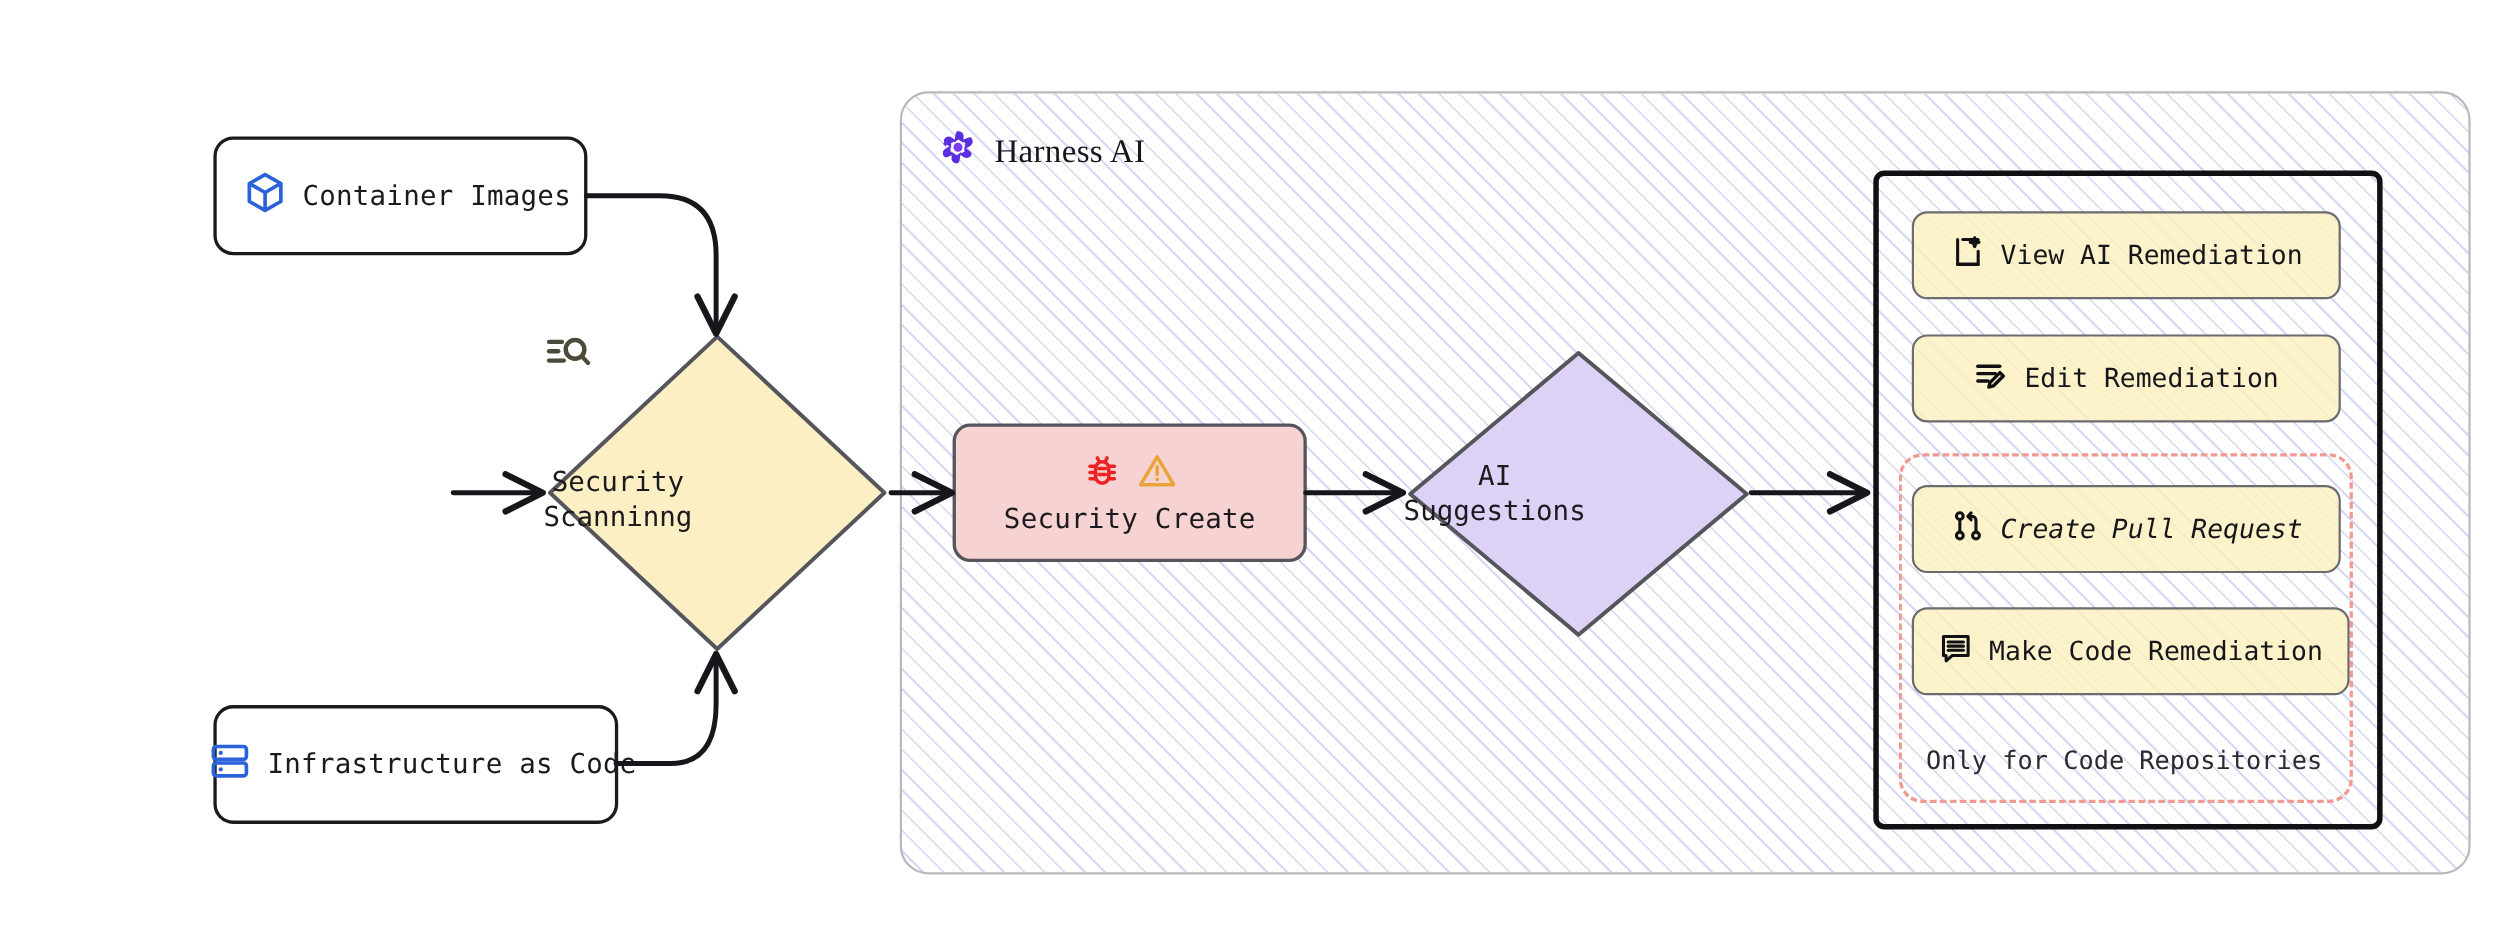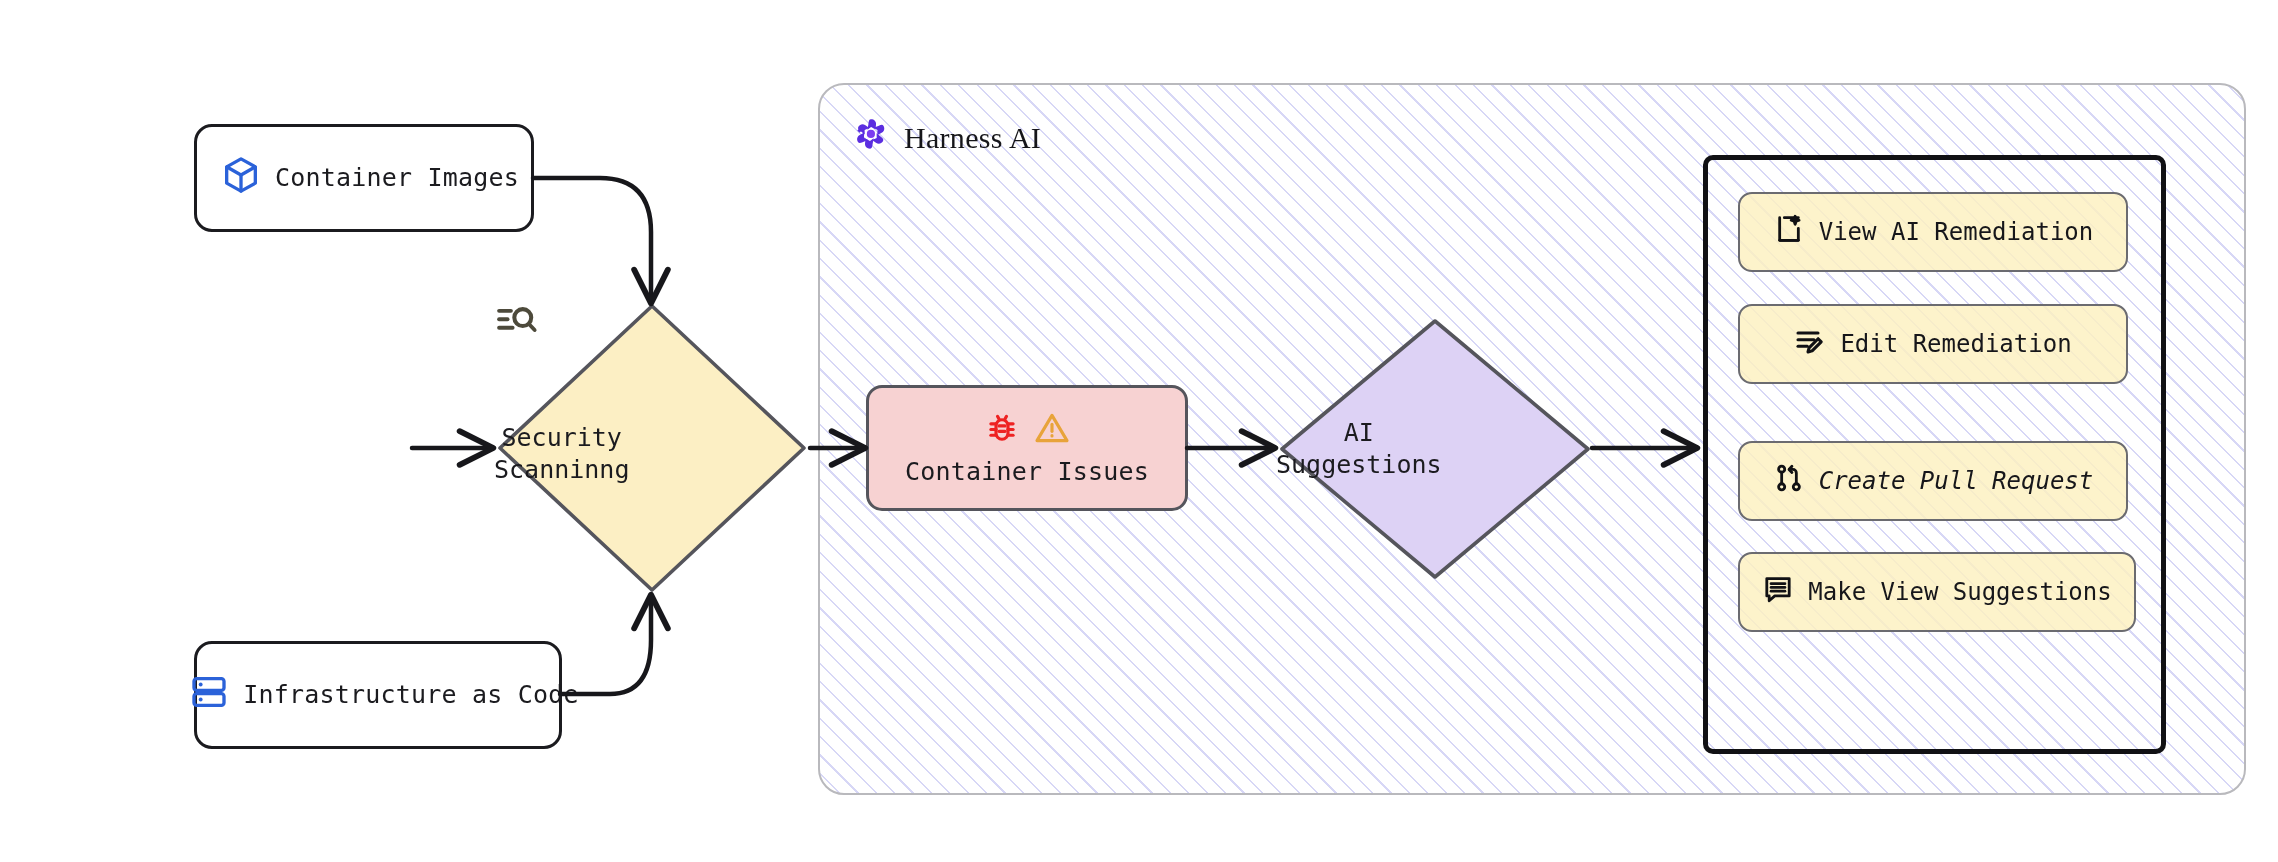--- a/index.html
+++ b/index.html
@@ -275,21 +275,21 @@
         </svg>
       </span>
       <span class="ico">
         <svg width="36" height="36" viewBox="0 0 24 24" fill="none" stroke="#e8a33a" stroke-width="2.1" stroke-linecap="round" stroke-linejoin="round">
           <path d="M12 3.6 22 20.4H2Z"></path>
           <path d="M12 9.6v4.6"></path>
           <path d="M12 17.1v.2"></path>
         </svg>
       </span>
     </div>
-    <span class="node-label">Container Issues</span>
+    <span class="node-label">Security Create</span>
   </div>
 
   <div class="diamond-wrap" style="left:1276px; top:315px; width:318px; height:268px;">
     <svg width="318" height="268" viewBox="0 0 318 268">
       <path d="M159 6 L312 134 L159 262 L6 134 Z" fill="#ddd2f5" stroke="#55555c" stroke-width="3.6" stroke-linejoin="round"></path>
     </svg>
     <div class="diamond-content">
       <div>
         <div>AI</div>
         <div>Suggestions</div>
@@ -316,20 +316,23 @@
         <svg width="32" height="32" viewBox="0 0 24 24" fill="none" stroke="#111114" stroke-width="2.3" stroke-linecap="round" stroke-linejoin="round">
           <path d="M3 6h15"></path>
           <path d="M3 11h12"></path>
           <path d="M3 16h7"></path>
           <path d="M20.4 12.6 13.6 19.4l-3.1.8.8-3.1 6.8-6.8Z"></path>
         </svg>
       </span>
       <span>Edit Remediation</span>
     </div>
 
+    <div id="dashed-group">
+      <span id="dashed-label">Only for Code Repositories</span>
+    </div>
 
     <div class="action-btn" style="top:281px; left:30px;font-style:italic;">
       <span class="ico">
         <svg width="32" height="32" viewBox="0 0 24 24" fill="none" stroke="#111114" stroke-width="2.1" stroke-linecap="round" stroke-linejoin="round">
           <circle cx="6.5" cy="5.4" r="2.3"></circle>
           <circle cx="6.5" cy="18.6" r="2.3"></circle>
           <circle cx="17.5" cy="18.6" r="2.3"></circle>
           <path d="M6.5 7.7v8.6"></path>
           <path d="M17.5 16.3V8.2a2.6 2.6 0 0 0-2.6-2.6h-2.6"></path>
           <path d="M14.2 3.2 12 5.6l2.2 2.3"></path>
@@ -340,18 +343,18 @@
 
     <div class="action-btn" style="top:392px; left:30px; width:398px;">
       <span class="ico">
         <svg width="32" height="32" viewBox="0 0 24 24" fill="none" stroke="#111114" stroke-width="2.1" stroke-linecap="round" stroke-linejoin="round">
           <path d="M3.6 4.2h16.8v13H9.6l-4.2 3.6v-3.6H3.6Z"></path>
           <path d="M6.8 8h10.4"></path>
           <path d="M6.8 10.8h10.4"></path>
           <path d="M6.8 13.6h10.4"></path>
         </svg>
       </span>
-      <span>Make View Suggestions</span>
+      <span>Make Code Remediation</span>
     </div>
 
   </div>
 
 </div>
 
 </body></html>

